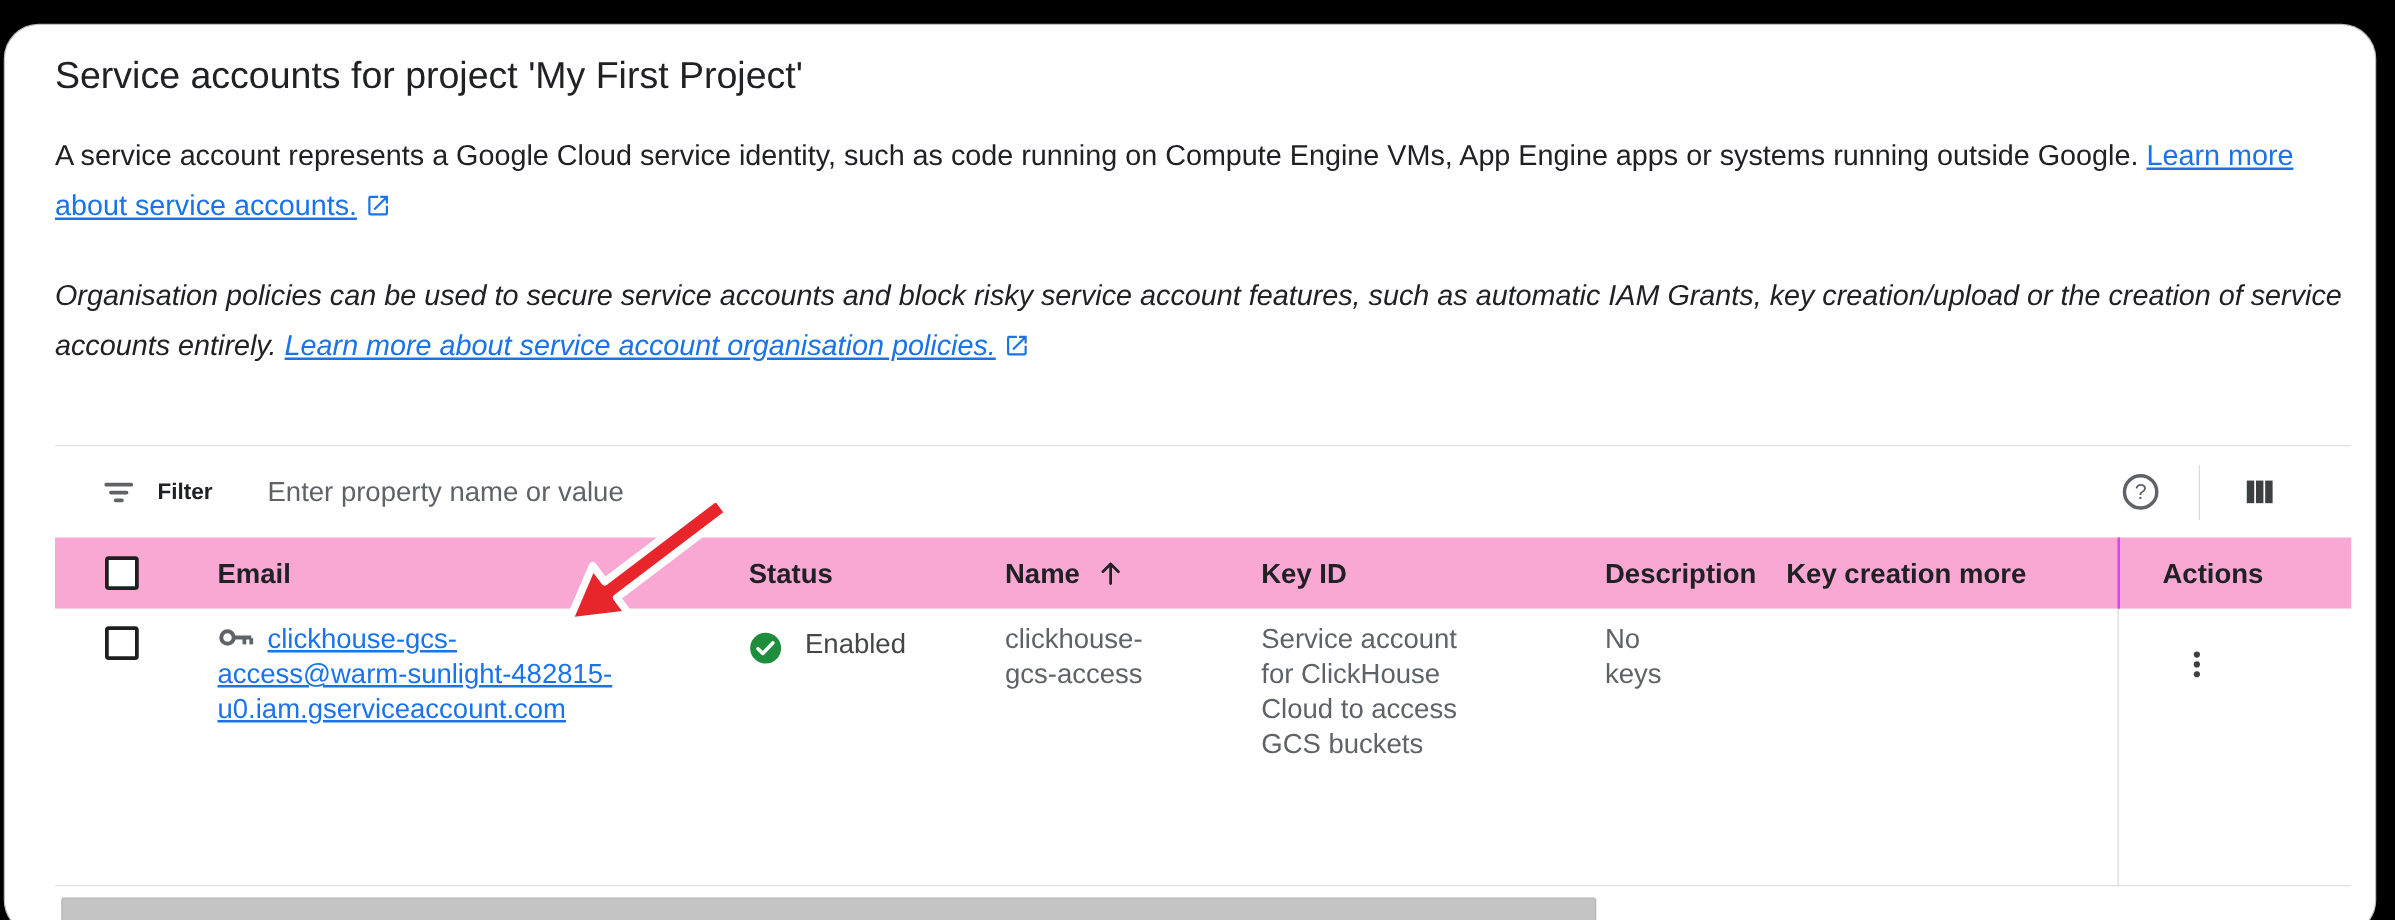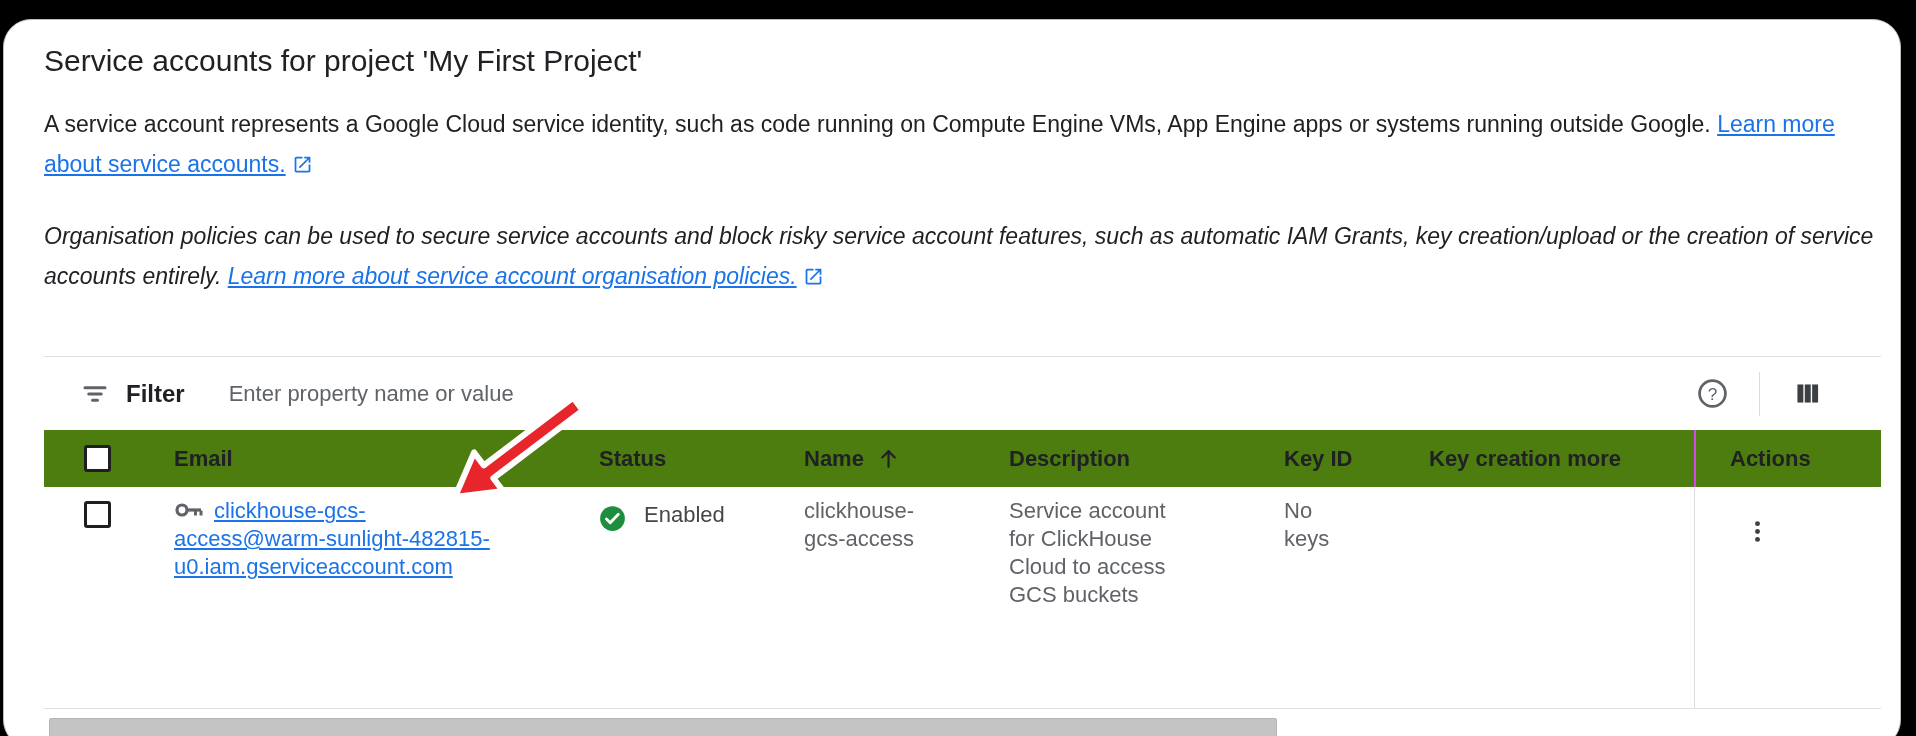--- a/index.html
+++ b/index.html
@@ -38,39 +38,39 @@
     border-top:1px solid #e0e0e0;
     width:1837px; margin-top:60px;
   }
   
   .filter-bar {
     width:1837px; height:73px;
     display:flex; align-items:center;
     padding-left:36px;
   }
   .filter-btn { display:flex; align-items:center; cursor:pointer; }
-  .filter-label { font-size:24px; font-weight:bold; color:#202124; margin-left:16px; }
+  .filter-label { font-size:18px; font-weight:bold; color:#202124; margin-left:16px; }
   .filter-input {
     border:none; outline:none; flex:1;
     font-family:"Liberation Sans", sans-serif;
     font-size:22px; color:#3b82f6;
     margin-left:42px; background:transparent;
   }
   .filter-input::placeholder { color:#5f6368; opacity:1; }
   .vdivider { width:1px; height:44px; background:#dadce0; margin-left:30px; }
   .icon-btn { display:flex; align-items:center; justify-content:center; cursor:pointer; }
   .help-btn { margin-left:10px; }
   .cols-btn { margin-left:32px; margin-right:58px; }
   
   .grid {
     display:grid;
     grid-template-columns:110px 425px 205px 205px 275px 145px 285px 186px;
     width:1837px;
   }
-  .thead { background:#4d7c0f; height:57px; }
+  .thead { background:#f9a8d4; height:57px; }
   .th {
     display:flex; align-items:center;
     font-size:22px; font-weight:bold; color:#202124;
     padding-left:20px;
   }
   .th.actions-col { border-left:2px solid #d946ef; padding-left:34px; }
   .checkbox-cell { display:flex; align-items:center; padding-left:40px; }
   .checkbox {
     width:27px; height:27px;
     border:3px solid #1f1f1f; border-radius:3px;
@@ -163,24 +163,24 @@
       <span>Status</span>
     </div>
     <div class="th">
       <span>Name</span>
       <svg class="sort-arrow" width="25" height="25" viewBox="0 0 24 24" fill="none" stroke="#202124" stroke-width="2.1" stroke-linecap="round" stroke-linejoin="round">
           <path d="M12 20V5"></path>
           <path d="M6 11l6-6 6 6"></path>
         </svg>
     </div>
     <div class="th">
+      <span>Key ID</span>
+    </div>
+    <div class="th">
       <span>Description</span>
-    </div>
-    <div class="th">
-      <span>Key ID</span>
     </div>
     <div class="th">
       <span>Key creation more</span>
     </div>
     <div class="th actions-col">
       <span>Actions</span>
     </div>
   </div>
 
   <div class="grid trow">

